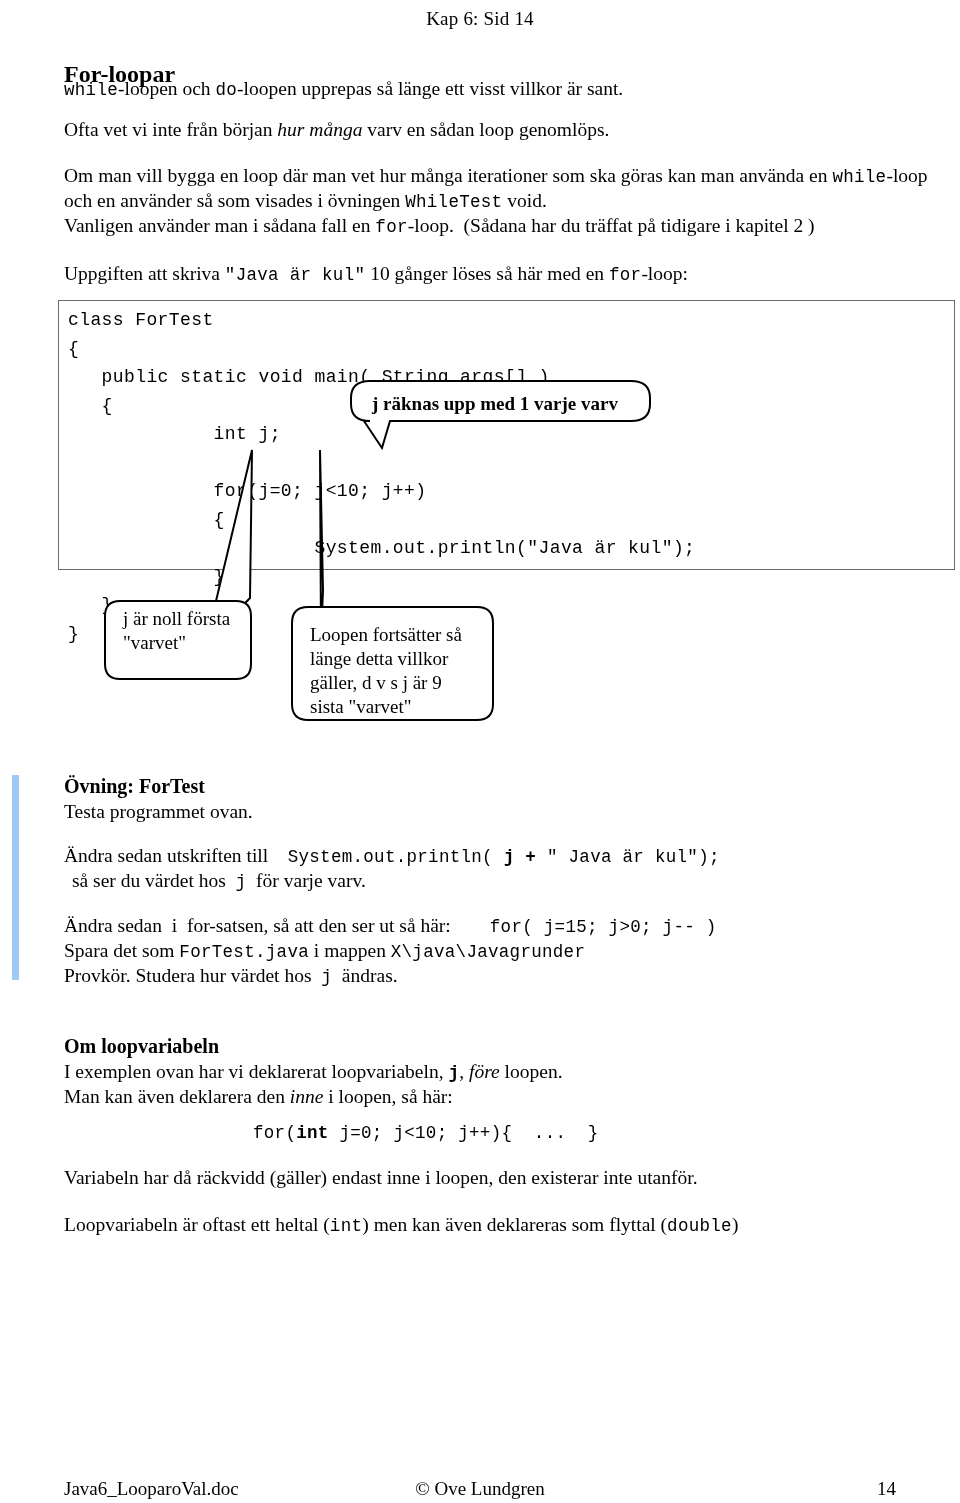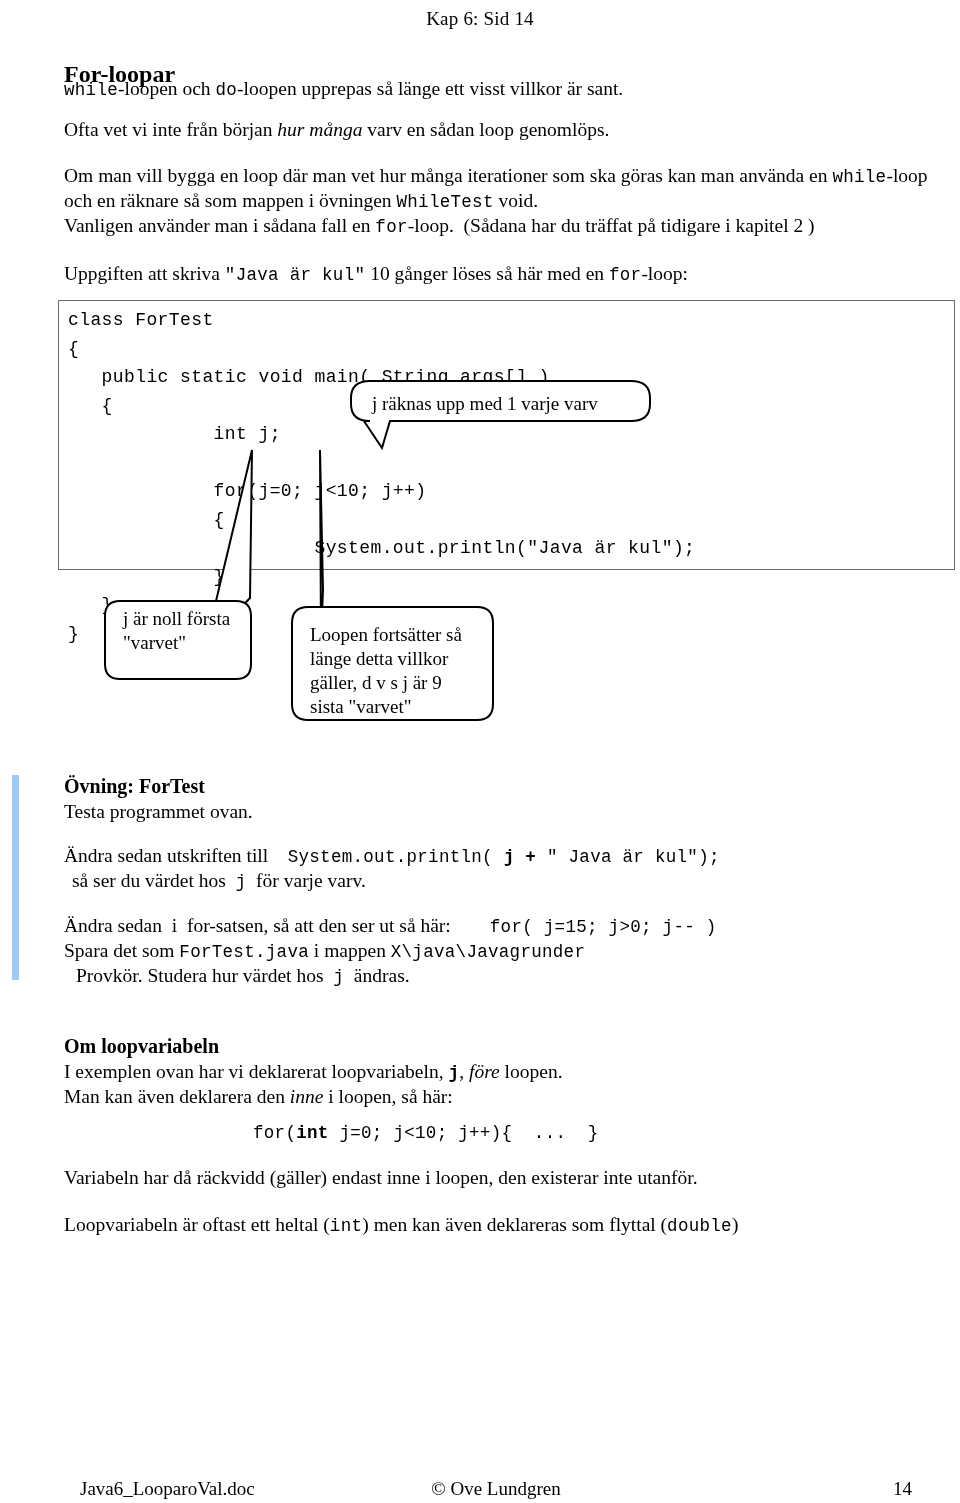--- a/index.html
+++ b/index.html
@@ -104,21 +104,21 @@
     pointer-events: none;
   }
 
   .callout-text {
     position: absolute;
     font-family: "Liberation Serif", "DejaVu Serif", serif;
     font-size: 19px;
     line-height: 24px;
     white-space: pre-line;
   }
-  #callout1-text { left: 372px; top: 392px; }
+  #callout1-text { left: 372px; top: 392px; font-weight: bold; }
   #callout2-text { left: 123px; top: 607px; }
   #callout3-text { left: 310px; top: 615px; margin-top: 8px; }
 
   
   #margin-bar {
     position: absolute;
     left: 12px;
     top: 775px;
     width: 7px;
     height: 205px;
@@ -126,35 +126,35 @@
   }
 
   
   #ex-head { left: 64px; top: 774px; }
   #ex-line1 { left: 64px; top: 799px; width: 880px; }
   #ex-line2 { left: 64px; top: 843px; width: 880px; }
   #ex-line3 { left: 72px; top: 868px; width: 880px; }
 
   #ex2-line1 { left: 64px; top: 913px; width: 880px; }
   #ex2-line2 { left: 64px; top: 938px; width: 880px; }
-  #ex2-line3 { left: 64px; top: 963px; width: 880px; margin-left: 12px; }
+  #ex2-line3 { left: 64px; top: 963px; width: 880px; }
 
   #lv-head { left: 64px; top: 1034px; }
   #lv-line1 { left: 64px; top: 1059px; width: 880px; }
   #lv-line2 { left: 64px; top: 1084px; width: 880px; }
 
   #lv-code { left: 253px; top: 1119px; }
 
   #lv-line3 { left: 64px; top: 1165px; width: 880px; }
   #lv-line4 { left: 64px; top: 1212px; width: 880px; }
 
   
   #footer {
     position: absolute;
-    left: 80px;
+    left: 64px;
     top: 1478px;
     width: 832px;
     display: flex;
     justify-content: space-between;
     align-items: flex-start;
     font-size: 19px;
   }
   #footer-center { position: absolute; left: 0; right: 0; text-align: center; }
   #footer-left, #footer-right { position: relative; z-index: 2; }
 </style>
@@ -166,21 +166,21 @@
   <div class="page-header" id="hdr">Kap 6:  Sid 14</div>
 
   <div class="txt" id="title">For-loopar</div>
 
   <div class="txt" id="sub1"><span class="mono">while</span><span>-loopen och </span><span class="mono">do</span><span>-loopen upprepas så länge ett visst villkor är sant.</span></div>
 
   <div class="txt" id="sub2"><span>Ofta vet vi inte från början </span><span class="ital">hur många</span><span> varv en sådan loop genomlöps.</span></div>
 
   <div class="txt" id="para1"><span>Om man vill bygga en loop där man vet hur många iterationer som ska göras kan man använda en </span><span class="mono">while</span><span>-loop</span></div>
 
-  <div class="txt" id="para1b"><span>och en räknare så som mappen i övningen </span><span class="mono">WhileTest</span><span> void.</span></div>
+  <div class="txt" id="para1b"><span>och en använder så som visades i övningen </span><span class="mono">WhileTest</span><span> void.</span></div>
 
   <div class="txt" id="para1c"><span>Vanligen använder man i sådana fall en </span><span class="mono">for</span><span>-loop.  (Sådana har du träffat på tidigare i kapitel 2 )</span></div>
 
   <div class="txt" id="para2"><span>Uppgiften att skriva </span><span class="mono">"Java är kul"</span><span> 10 gånger löses så här med en </span><span class="mono">for</span><span>-loop:</span></div>
 
   <div id="code-box"></div>
   <div id="code-text">class ForTest
 {
    public static void main( String args[] )
    {

